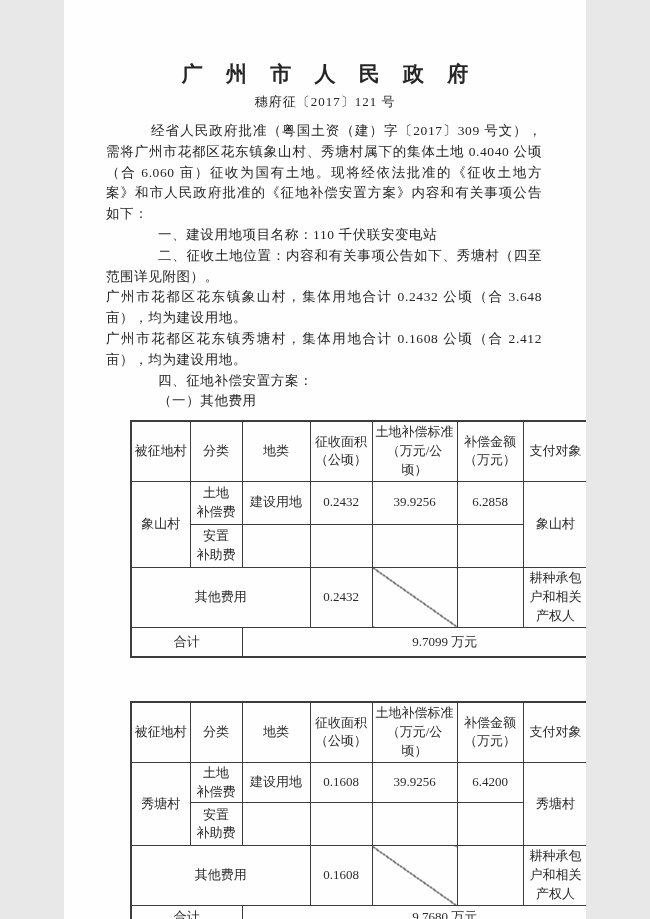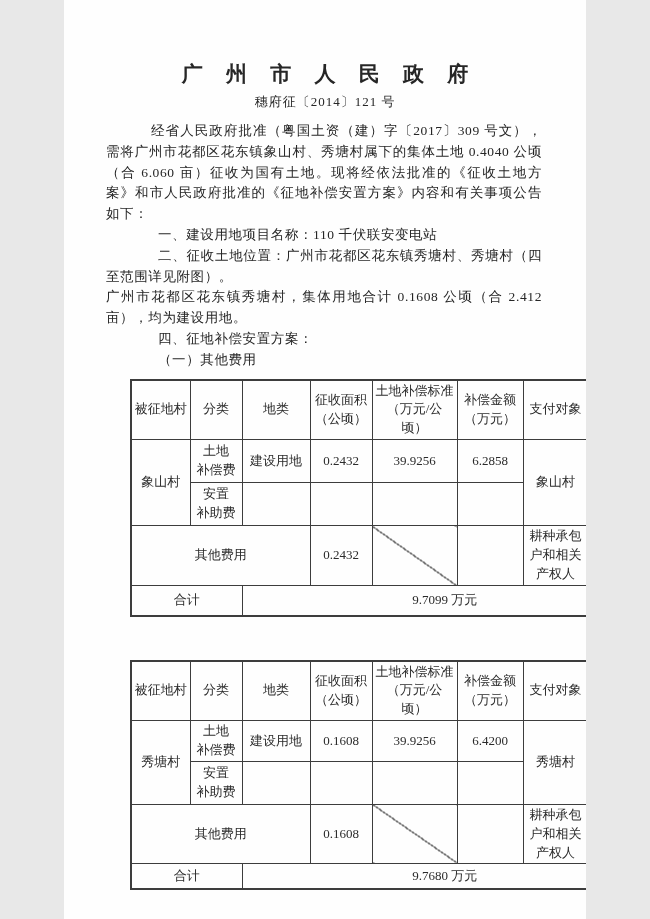--- a/index.html
+++ b/index.html
@@ -80,26 +80,27 @@
     background-image:linear-gradient(to top right,
       transparent 49.4%, #4a4a4a 49.4%, #4a4a4a 50.6%, transparent 50.6%);
   }
 </style>
 </head>
 <body>
 
 <div class="page">
 
   <h1 class="title1">广 州 市 人 民 政 府</h1>
-  <div class="docno">穗府征〔2014〕121 号</div>
+  <div class="docno">穗府征〔2017〕121 号</div>
 
   <div class="body-text">
     <p class="ind-para">经省人民政府批准（粤国土资（建）字〔2017〕309 号文），需将广州市花都区花东镇象山村、秀塘村属下的集体土地 0.4040 公顷（合 6.060 亩）征收为国有土地。现将经依法批准的《征收土地方案》和市人民政府批准的《征地补偿安置方案》内容和有关事项公告如下：</p>
     <p class="ind-item">一、建设用地项目名称：110 千伏联安变电站</p>
-    <p class="ind-item">二、征收土地位置：广州市花都区花东镇秀塘村、秀塘村（四至范围详见附图）。</p>
+    <p class="ind-item">二、征收土地位置：内容和有关事项公告如下、秀塘村（四至范围详见附图）。</p>
+    <p>广州市花都区花东镇象山村，集体用地合计 0.2432 公顷（合 3.648 亩），均为建设用地。</p>
     <p>广州市花都区花东镇秀塘村，集体用地合计 0.1608 公顷（合 2.412 亩），均为建设用地。</p>
     <p class="ind-item">四、征地补偿安置方案：</p>
     <p class="ind-item">（一）其他费用</p>
   </div>
 
   <table class="comp-table t1">
     <colgroup>
       <col style="width:59px">
         <col style="width:52px">
         <col style="width:68px">

